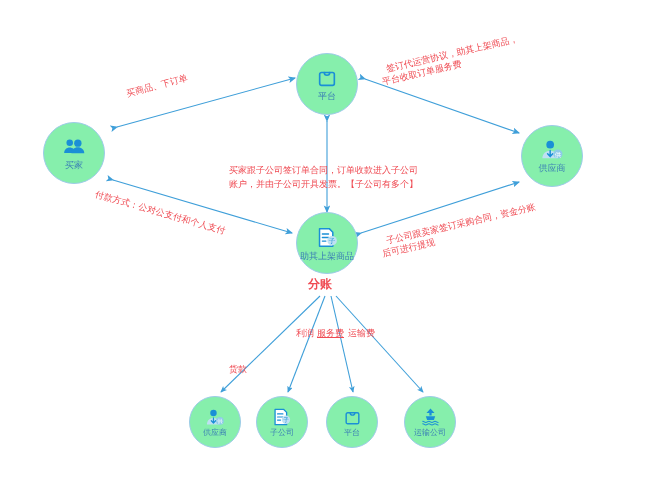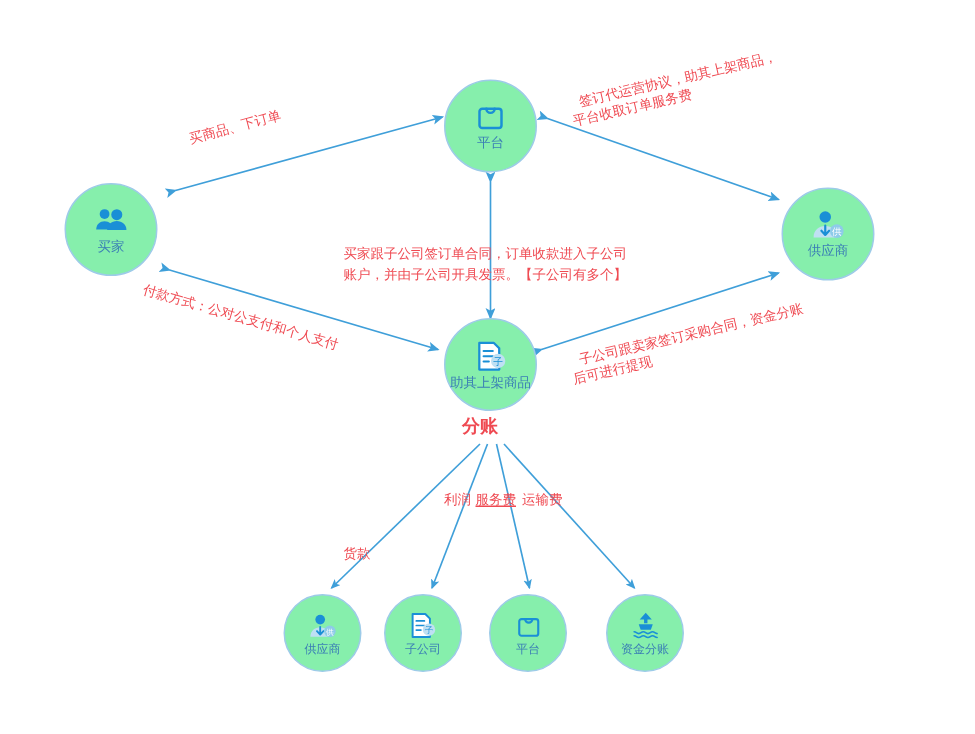--- a/index.html
+++ b/index.html
@@ -219,16 +219,16 @@
 
   <div class="node small" style="left:404px; top:396px;">
     <span class="ico">
       <svg width="21" height="20" viewBox="0 0 26 24" fill="#1a8fd6">
         <path d="M13 1.5 L18 7 h-3.6 v3.2 h-2.8 V7 H8 z"></path>
         <path d="M7.2 11 h11.6 l-1.6 4.6 H8.8 z"></path>
         <path d="M3.4 17.2 c1.9 0 1.9 1.5 3.8 1.5 s1.9-1.5 3.8-1.5 1.9 1.5 3.8 1.5 1.9-1.5 3.8-1.5 1.9 1.5 3.8 1.5" fill="none" stroke="#1a8fd6" stroke-width="1.3" stroke-linecap="round"></path>
         <path d="M3.4 20.4 c1.9 0 1.9 1.5 3.8 1.5 s1.9-1.5 3.8-1.5 1.9 1.5 3.8 1.5 1.9-1.5 3.8-1.5 1.9 1.5 3.8 1.5" fill="none" stroke="#1a8fd6" stroke-width="1.3" stroke-linecap="round"></path>
       </svg>
     </span>
-    <span class="nlabel">资金分账</span>
+    <span class="nlabel">运输公司</span>
   </div>
 
 </div>
 
 </body></html>

